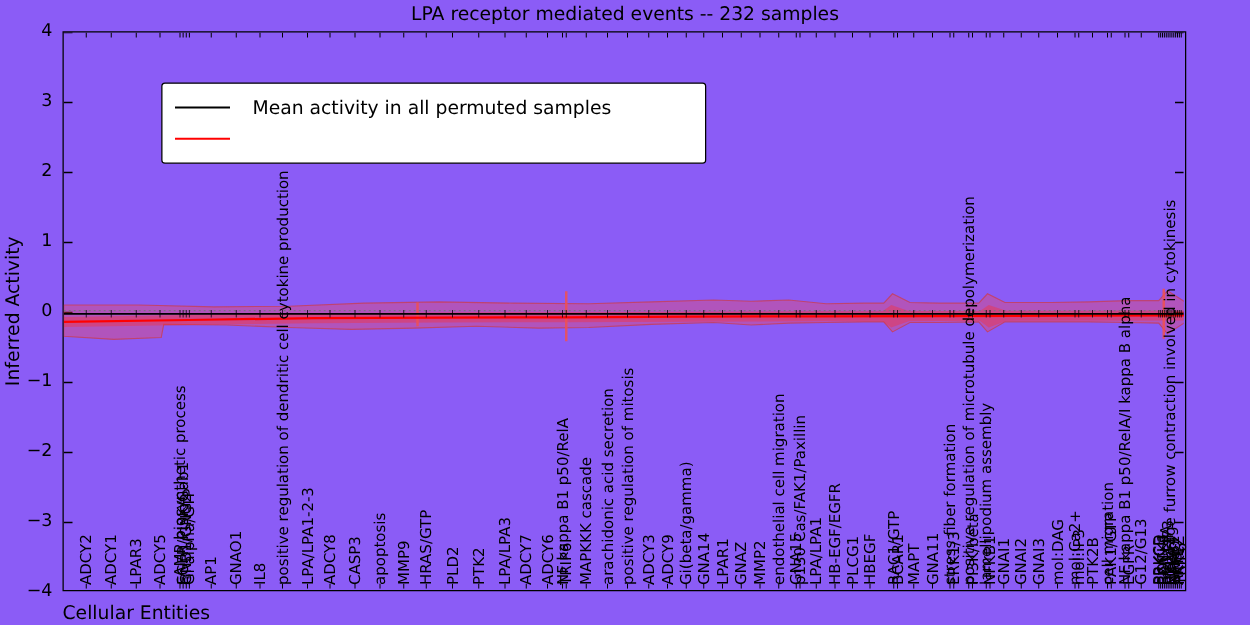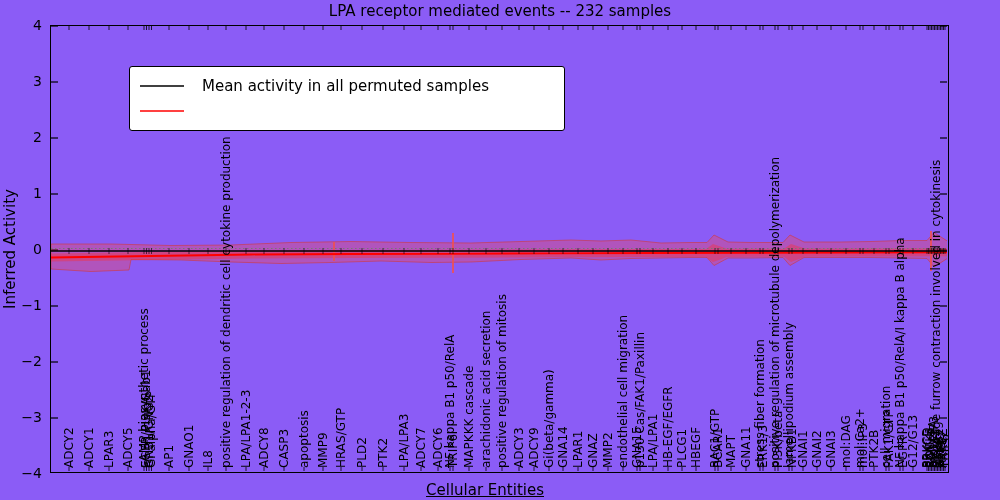--- a/index.html
+++ b/index.html
@@ -4,21 +4,21 @@
 <style>
   html,body{margin:0;padding:0;background:#fff;}
   #figure{position:relative;width:1000px;height:500px;background:#8b5cf6;
           font-family:"DejaVu Sans","Liberation Sans",sans-serif;color:#000;overflow:hidden;}
   #title{position:absolute;left:50px;top:2px;width:900px;text-align:center;font-size:15px;}
   #plotbox{position:absolute;left:50px;top:25px;width:899px;height:448px;border:1.5px solid #000;box-sizing:border-box;}
   #plotsvg{position:absolute;left:0;top:0;}
   .ytick-label{position:absolute;width:42px;text-align:right;font-size:14px;line-height:18px;}
   #ylabel{position:absolute;left:-55px;top:240px;width:130px;text-align:center;font-size:15px;
           transform:rotate(-90deg);transform-origin:center;}
-  #xlabel{position:absolute;left:50px;top:481px;width:870px;text-align:center;font-size:15px;text-decoration:underline;}
+  #xlabel{position:absolute;left:50px;top:481px;width:870px;font-size:15px;}
   .xtick-label{position:absolute;font-size:12px;line-height:13px;white-space:nowrap;
                transform:rotate(-90deg);transform-origin:0 100%;}
   #legend{position:absolute;left:78px;top:40px;width:436px;border:1.2px solid #000;border-radius:3px;
           background:#fff;padding:6px 10px 7px 10px;box-sizing:border-box;}
   .legend-row{display:flex;align-items:center;height:25px;}
   .legend-swatch{width:44px;margin-right:18px;flex:none;}
   .legend-label{font-size:15px;white-space:nowrap;}
 </style>
 </head>
 <body>

